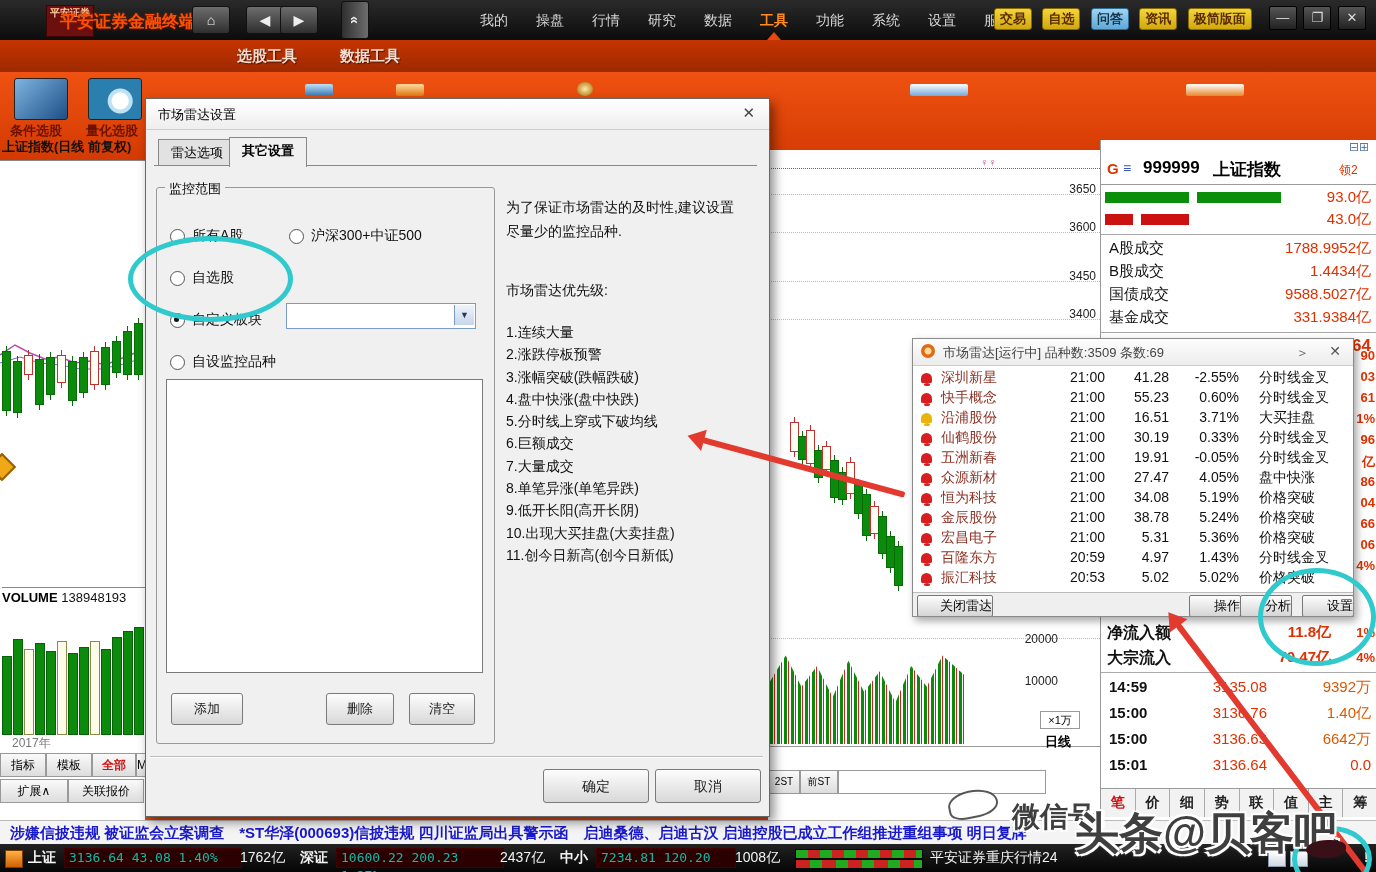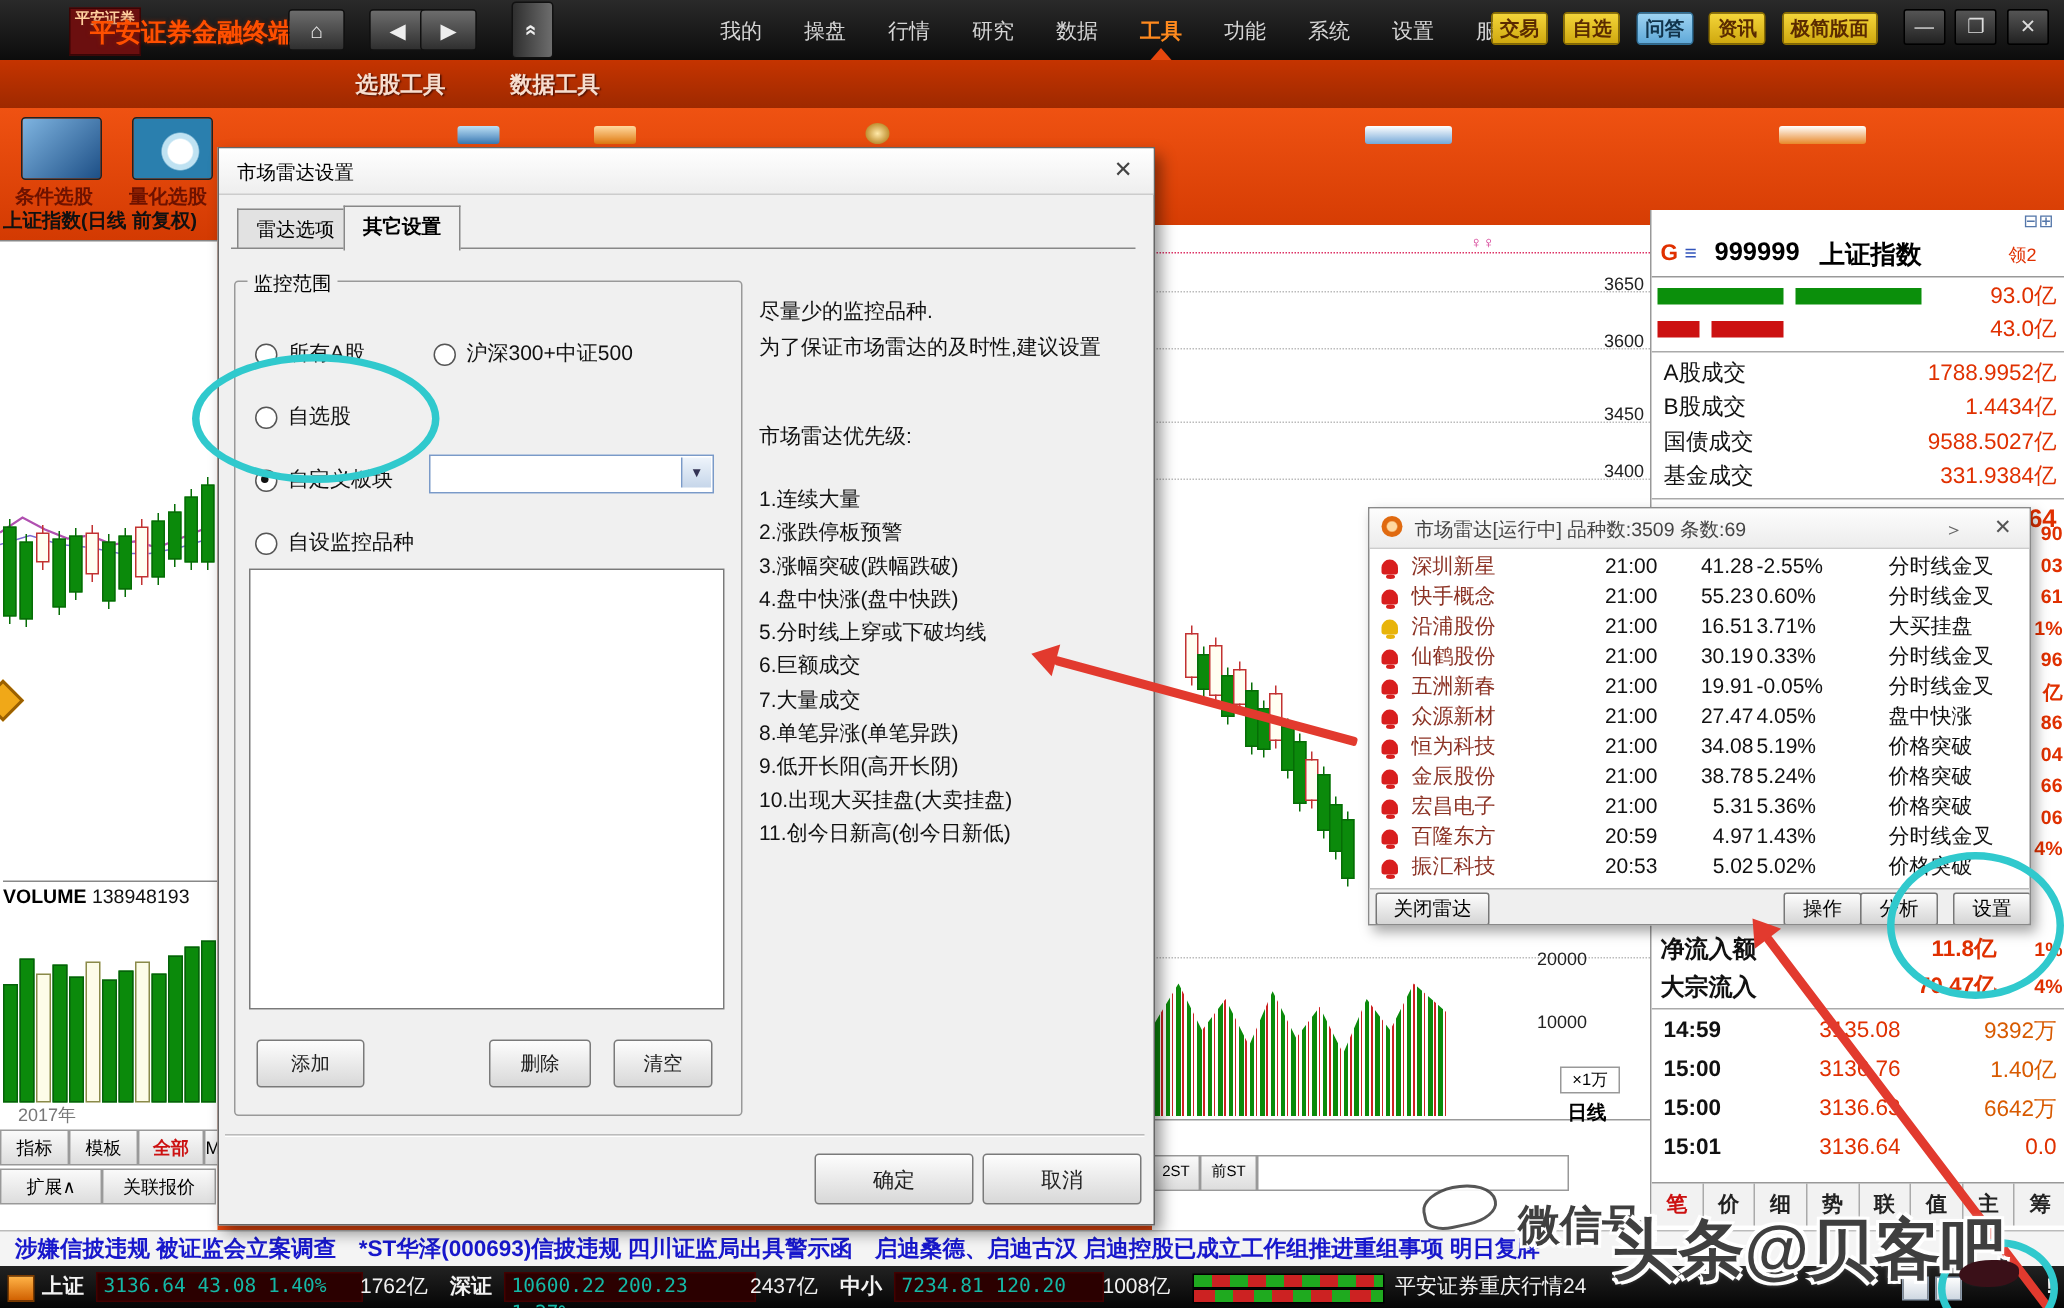--- a/index.html
+++ b/index.html
@@ -79,25 +79,25 @@
         box-shadow:3px 4px 8px rgba(0,0,0,.35);overflow:hidden;}
   #radar-title{position:absolute;left:0;top:0;width:100%;height:26px;background:linear-gradient(#fdfdfd,#ececec);
         border-bottom:1px solid #ccc;font-size:13px;color:#444;}
   .bell{display:inline-block;width:11px;height:10px;background:#d81e1e;border-radius:6px 6px 2px 2px;position:relative;}
   .bell::after{content:"";position:absolute;left:3px;bottom:-3px;width:6px;height:3px;background:inherit;border-radius:50%;}
   .bell.y{background:#e8b40a;}
   .rrow{position:absolute;left:0;width:440px;height:20px;font-size:14px;}
   .rname{position:absolute;left:28px;color:#8c3224;}
   .rtime{position:absolute;left:146px;width:46px;text-align:right;color:#111;}
   .rprice{position:absolute;left:198px;width:58px;text-align:right;color:#111;}
-  .rchg{position:absolute;left:258px;width:68px;text-align:left;color:#111;}
+  .rchg{position:absolute;left:258px;width:68px;text-align:right;color:#111;}
   .rsig{position:absolute;left:346px;color:#111;}
   #radar-foot{position:absolute;left:0;top:253px;width:440px;height:24px;background:#efefef;border-top:1px solid #bbb;}
   .rbtn{position:absolute;top:2px;height:20px;line-height:20px;background:linear-gradient(#fdfdfd,#d5d5d5);
-        border:1px solid #777;border-radius:2px;text-align:center;font-size:13px;}
+        border:1px solid #777;border-radius:2px;text-align:right;font-size:13px;}
   
   #ticker{position:absolute;left:0;top:820px;width:1376px;height:24px;background:#f4f4f4;border-top:1px solid #bbb;
         color:#1818cc;font-size:15px;font-weight:bold;line-height:24px;white-space:nowrap;overflow:hidden;padding-left:10px;box-sizing:border-box;}
   #statusbar{position:absolute;left:0;top:844px;width:1376px;height:28px;background:linear-gradient(#222,#050505);color:#eee;font-size:14px;}
   .led{position:absolute;top:4px;height:18px;line-height:18px;background:#2b0000;color:#14b8a6;
         font-family:"DejaVu Sans Mono",monospace;font-size:13px;padding:0 4px;border:1px solid #400;}
   .sname{position:absolute;top:5px;font-weight:bold;color:#f2f2f2;}
   .samt{position:absolute;top:5px;color:#f2f2f2;}
   
   .cyan{position:absolute;border:5px solid #30c9cd;border-radius:50%;z-index:60;}
@@ -371,22 +371,22 @@
       <span id="combo-btn">▼</span>
     </div>
     <span class="radio" style="left:24px;top:256px"></span>
     <span class="rlabel" style="left:46px;top:254px">自设监控品种</span>
     <div id="listbox"></div>
     <div class="btn3d" style="left:25px;top:594px;width:70px;height:30px;line-height:30px">添加</div>
     <div class="btn3d" style="left:180px;top:594px;width:66px;height:30px;line-height:30px">删除</div>
     <div class="btn3d" style="left:263px;top:594px;width:64px;height:30px;line-height:30px">清空</div>
 
     <div id="notes">
+      <div>为了保证市场雷达的及时性,建议设置</div>
       <div>尽量少的监控品种.</div>
-      <div>为了保证市场雷达的及时性,建议设置</div>
     </div>
     <div id="prio-title">市场雷达优先级:</div>
     <div id="prio">
       <div>1.连续大量</div>
       <div>2.涨跌停板预警</div>
       <div>3.涨幅突破(跌幅跌破)</div>
       <div>4.盘中快涨(盘中快跌)</div>
       <div>5.分时线上穿或下破均线</div>
       <div>6.巨额成交</div>
       <div>7.大量成交</div>

